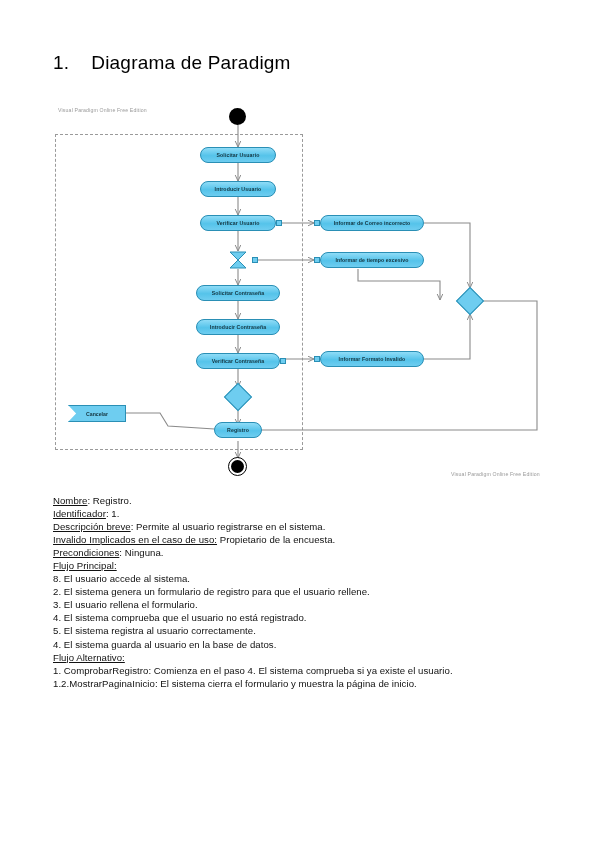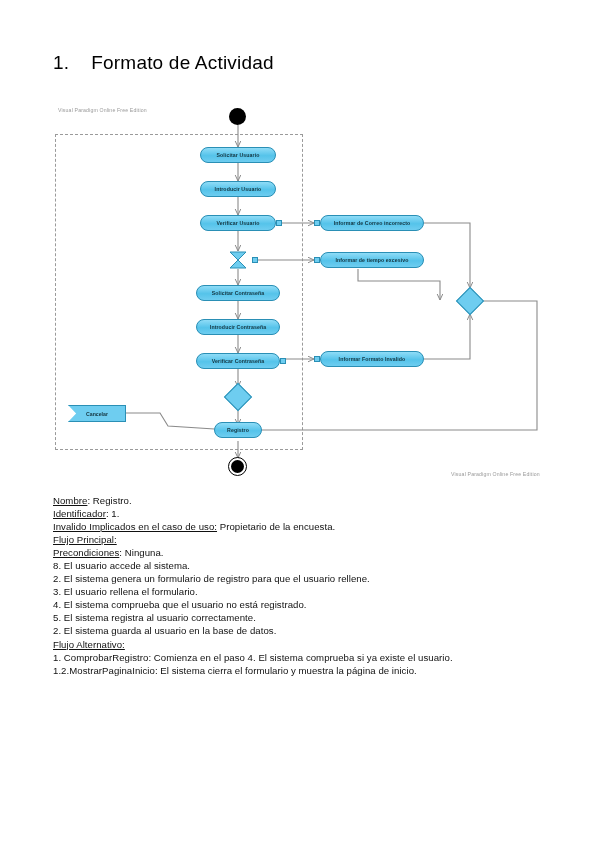--- a/index.html
+++ b/index.html
@@ -171,21 +171,21 @@
   .body-text .ln { white-space: nowrap; }
   .u { text-decoration: underline; }
 </style>
 </head>
 <body>
 
 <div class="page">
 
   <div class="title-row">
     <span class="title-num">1.</span>
-    <span class="title-text">Formato de Actividad</span>
+    <span class="title-text">Diagrama de Paradigm</span>
   </div>
 
   <div class="diagram">
 
     <div class="wm wm-tl">Visual Paradigm Online Free Edition</div>
     <div class="wm wm-br">Visual Paradigm Online Free Edition</div>
 
     <div class="frame"></div>
 
     <svg class="edges" viewBox="0 0 599 400">
@@ -264,27 +264,28 @@
 
     <div class="diamond" style="left:460px; top:195px;"></div>
 
     <div class="signal" style="left:68px; top:309px; width:58px; height:17px;">Cancelar</div>
 
   </div>
 
   <div class="body-text">
     <div class="ln"><span class="u">Nombre</span><span>: Registro.</span></div>
     <div class="ln"><span class="u">Identificador</span><span>: 1.</span></div>
+    <div class="ln"><span class="u">Descripción breve</span><span>: Permite al usuario registrarse en el sistema.</span></div>
     <div class="ln"><span class="u">Invalido Implicados en el caso de uso:</span><span> Propietario de la encuesta.</span></div>
+    <div class="ln"><span class="u">Precondiciones</span><span>: Ninguna.</span></div>
     <div class="ln"><span class="u">Flujo Principal:</span><span></span></div>
-    <div class="ln"><span class="u">Precondiciones</span><span>: Ninguna.</span></div>
     <div class="ln"><span class="u"></span><span>8. El usuario accede al sistema.</span></div>
     <div class="ln"><span class="u"></span><span>2. El sistema genera un formulario de registro para que el usuario rellene.</span></div>
     <div class="ln"><span class="u"></span><span>3. El usuario rellena el formulario.</span></div>
     <div class="ln"><span class="u"></span><span>4. El sistema comprueba que el usuario no está registrado.</span></div>
     <div class="ln"><span class="u"></span><span>5. El sistema registra al usuario correctamente.</span></div>
-    <div class="ln"><span class="u"></span><span>2. El sistema guarda al usuario en la base de datos.</span></div>
+    <div class="ln"><span class="u"></span><span>4. El sistema guarda al usuario en la base de datos.</span></div>
     <div class="ln"><span class="u">Flujo Alternativo:</span><span></span></div>
     <div class="ln"><span class="u"></span><span>1. ComprobarRegistro: Comienza en el paso 4. El sistema comprueba si ya existe el usuario.</span></div>
     <div class="ln"><span class="u"></span><span>1.2.MostrarPaginaInicio: El sistema cierra el formulario y muestra la página de inicio.</span></div>
   </div>
 
 </div>
 
 </body></html>

